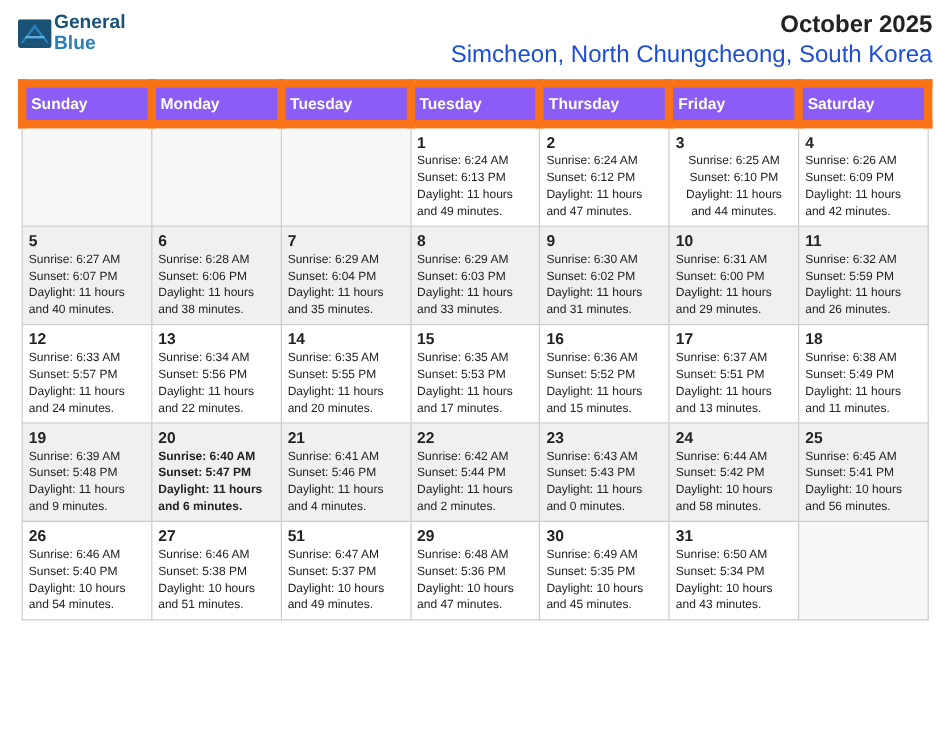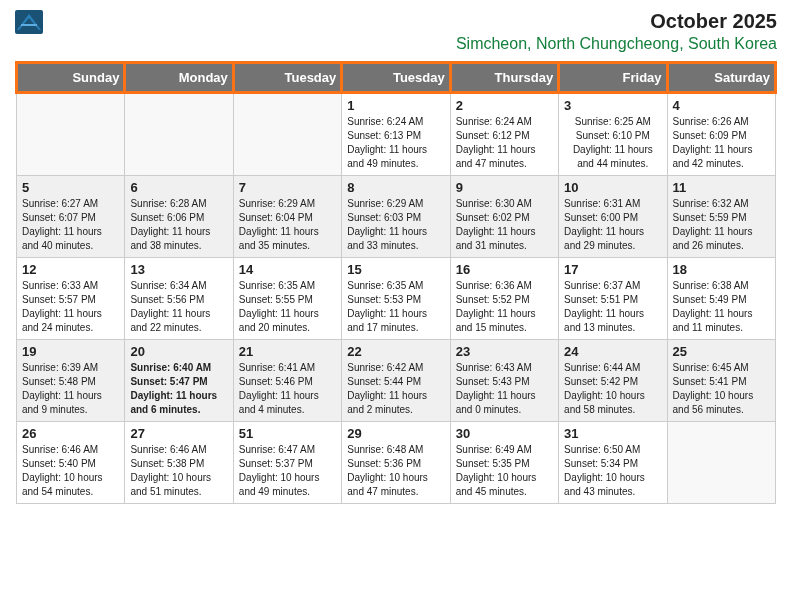--- a/index.html
+++ b/index.html
@@ -27,37 +27,37 @@
     }
     .title-block {
       text-align: right;
     }
     .month-title {
       font-size: 20px;
       font-weight: bold;
       color: #222;
     }
     .location-title {
-      font-size: 16px;
-      color: #15803d;
+      font-size: 20px;
+      color: #1d4ed8;
       margin-top: 2px;
     }
     .calendar {
       width: 100%;
       border-collapse: collapse;
       border: 1px solid #ccc;
     }
     .calendar th {
-      background: #737373;
+      background: #8b5cf6;
       color: #fff;
       font-size: 13px;
       font-weight: bold;
       padding: 6px 4px;
-      text-align: right;
-      border: 3px solid #f97316;
+      text-align: left;
+      border: 7px solid #f97316;
     }
     .calendar td {
       width: calc(100% / 7);
       vertical-align: top;
       padding: 4px 5px;
       border: 1px solid #ccc;
       font-size: 10.5px;
       color: #222;
       min-height: 80px;
       background: #fff;
@@ -84,20 +84,24 @@
 <body>
 
 <div class="header">
   <div class="logo">
     <svg class="logo-icon" viewBox="0 0 28 24" fill="none">
       <rect x="0" y="0" width="28" height="24" fill="#1a5276" rx="2"></rect>
       <polygon points="14,4 26,20 2,20" fill="#2980b9"></polygon>
       <polygon points="14,8 24,20 4,20" fill="#1a5276"></polygon>
       <rect x="6" y="14" width="16" height="2" fill="#5dade2"></rect>
     </svg>
+    <div>
+      <div style="font-size:16px;font-weight:bold;color:#1a5276;line-height:1.1;">General</div>
+      <div style="font-size:16px;font-weight:bold;color:#2980b9;line-height:1.1;">Blue</div>
+    </div>
   </div>
   <div class="title-block">
     <div class="month-title">October 2025</div>
     <div class="location-title">Simcheon, North Chungcheong, South Korea</div>
   </div>
 </div>
 
 <table class="calendar">
   <thead>
     <tr>

